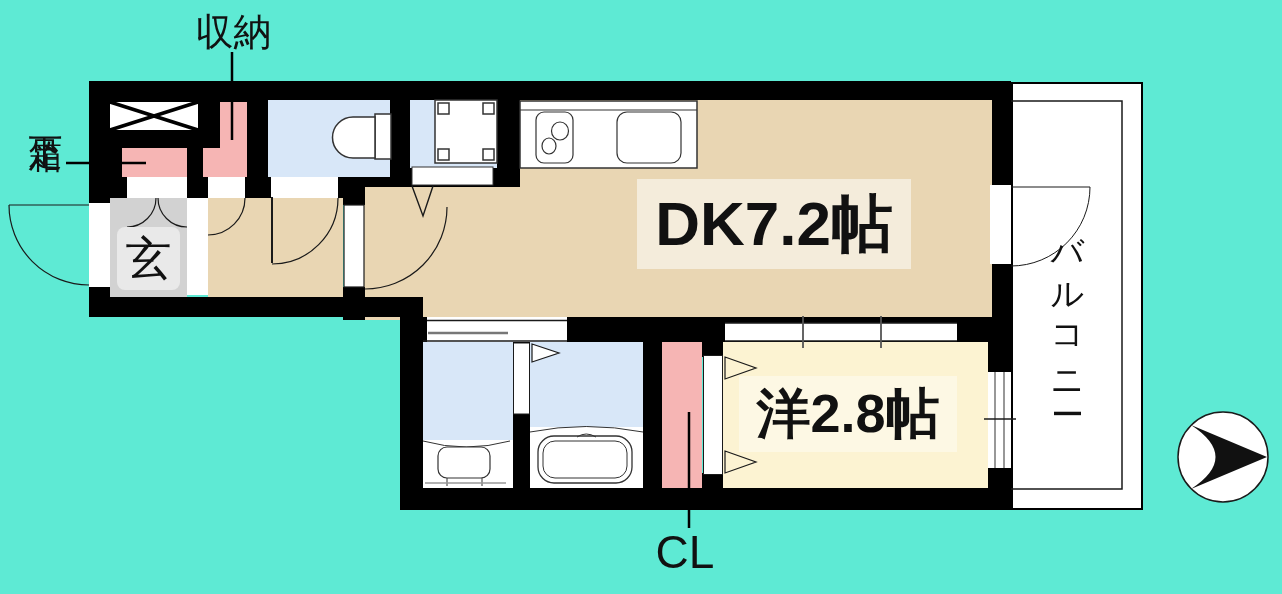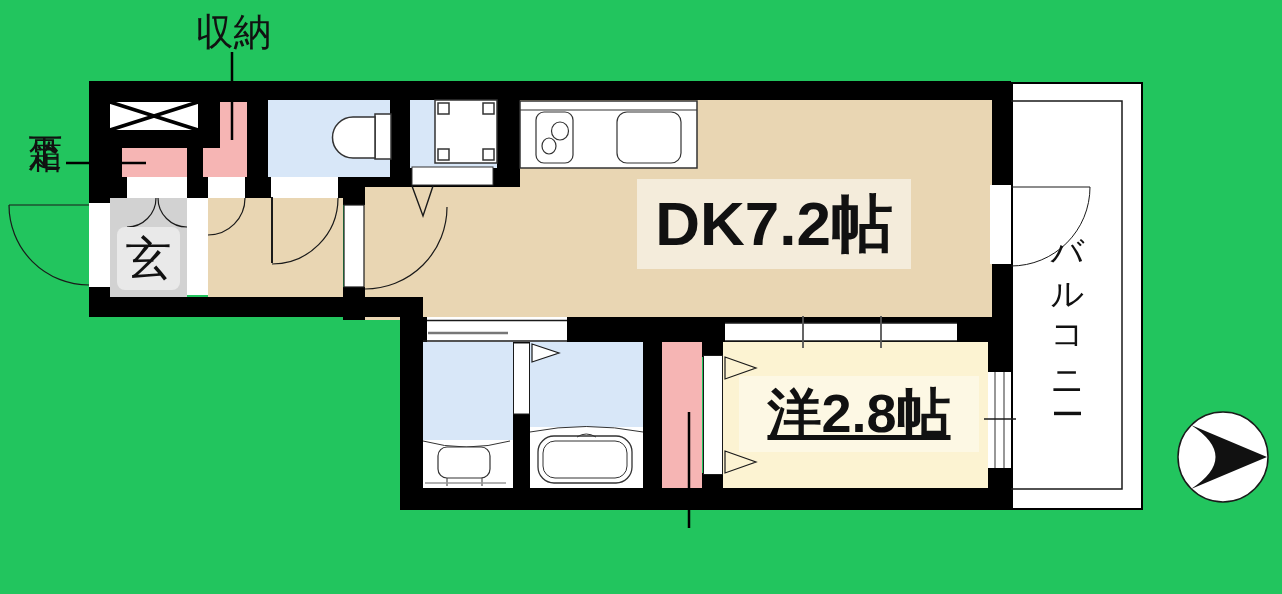--- a/index.html
+++ b/index.html
@@ -8,21 +8,21 @@
     --floor-western:#fcf3d2;
     --wet-area:#d8e7f8;
     --closet-pink:#f6b5b4;
     --entrance-gray:#d2d2d2;
     --dk-label-bg:#f4ecdb;
     --western-label-bg:#fdf8e4;
     --entrance-label-bg:#e9e9e9;
     --line:#1a1a1a;
   }
   html,body{margin:0;padding:0;background:#ffffff;}
-  #plan{position:relative;width:1282px;height:594px;background:#22c55e;overflow:hidden;
+  #plan{position:relative;width:1282px;height:594px;background:#5eead4;overflow:hidden;
         font-family:"Liberation Sans","DejaVu Sans",sans-serif;color:#111;}
   #plan div{position:absolute;box-sizing:border-box;}
   .floor{z-index:1;}
   .wall{z-index:2;background:var(--wall);}
   .ovl{z-index:3;}
   .white{background:#ffffff;}
   .tan{background:var(--floor-dk);}
   .cream{background:var(--floor-western);}
   .blue{background:var(--wet-area);}
   .pink{background:var(--closet-pink);}
@@ -202,18 +202,19 @@
   </svg>
 
   <div class="lbl" style="left:186px;top:10px;width:95px;height:44px;font-size:38px;">収納</div>
 
   <div class="lbl vert" style="left:24px;top:52px;width:44px;height:122px;font-size:34px;letter-spacing:2px;">下足箱</div>
 
   <div class="lbl" style="left:117px;top:227px;width:63px;height:63px;background:var(--entrance-label-bg);border-radius:8px;font-size:46px;font-weight:500;">玄</div>
 
   <div class="lbl" style="left:637px;top:179px;width:274px;height:90px;background:var(--dk-label-bg);font-size:62px;font-weight:600;">DK7.2帖</div>
 
-  <div class="lbl" style="left:739px;top:376px;width:240px;height:76px;background:var(--western-label-bg);font-size:54px;font-weight:600;text-decoration:underline;">洋2.8帖</div>
+  <div class="lbl" style="left:739px;top:376px;width:218px;height:76px;background:var(--western-label-bg);font-size:54px;font-weight:600;">洋2.8帖</div>
 
   <div class="lbl vert" style="left:1046px;top:200px;width:42px;height:220px;font-size:33px;letter-spacing:8px;">バルコニー</div>
 
+  <div class="lbl" style="left:650px;top:528px;width:70px;height:48px;font-size:46px;">CL</div>
 
 </div>
 
 </body></html>

